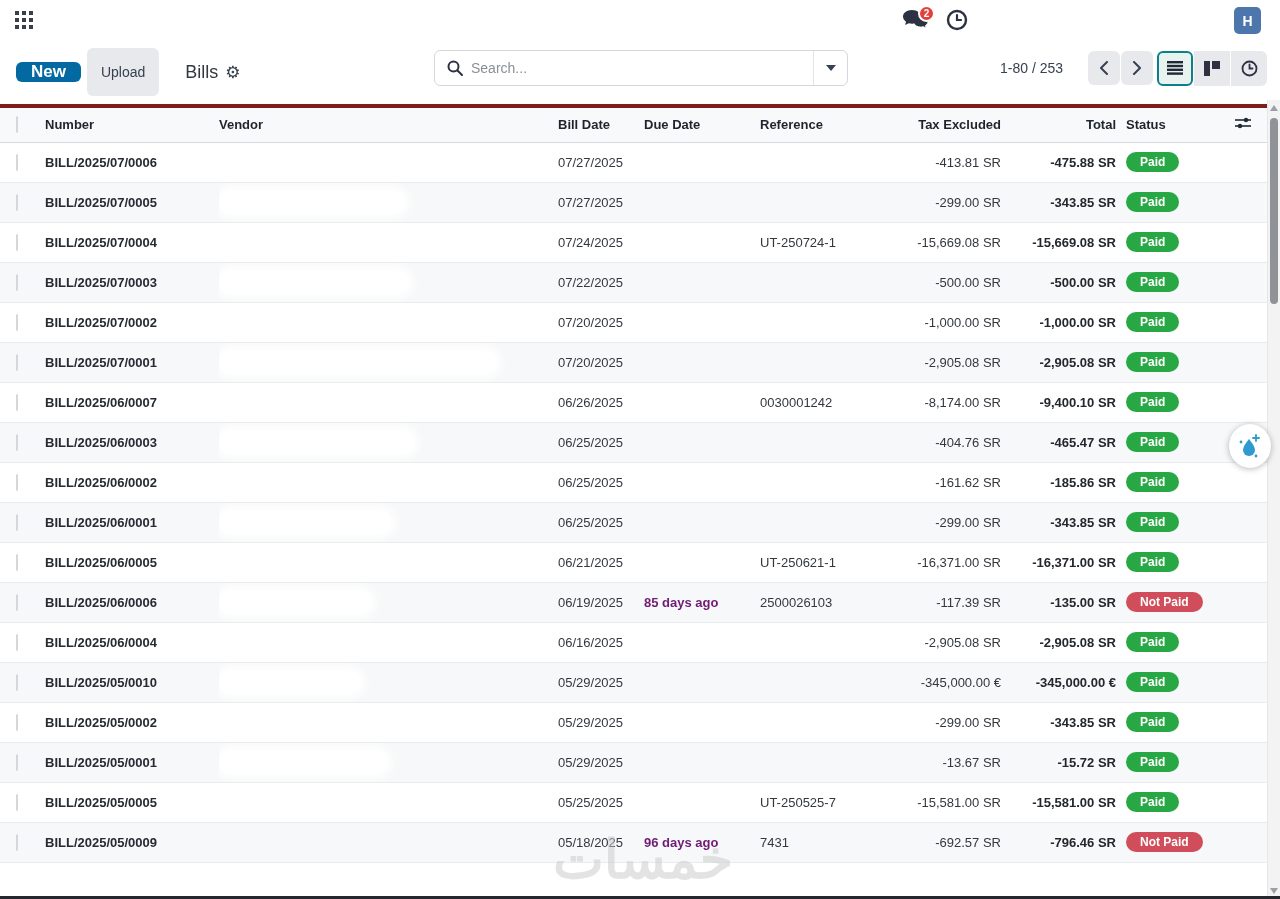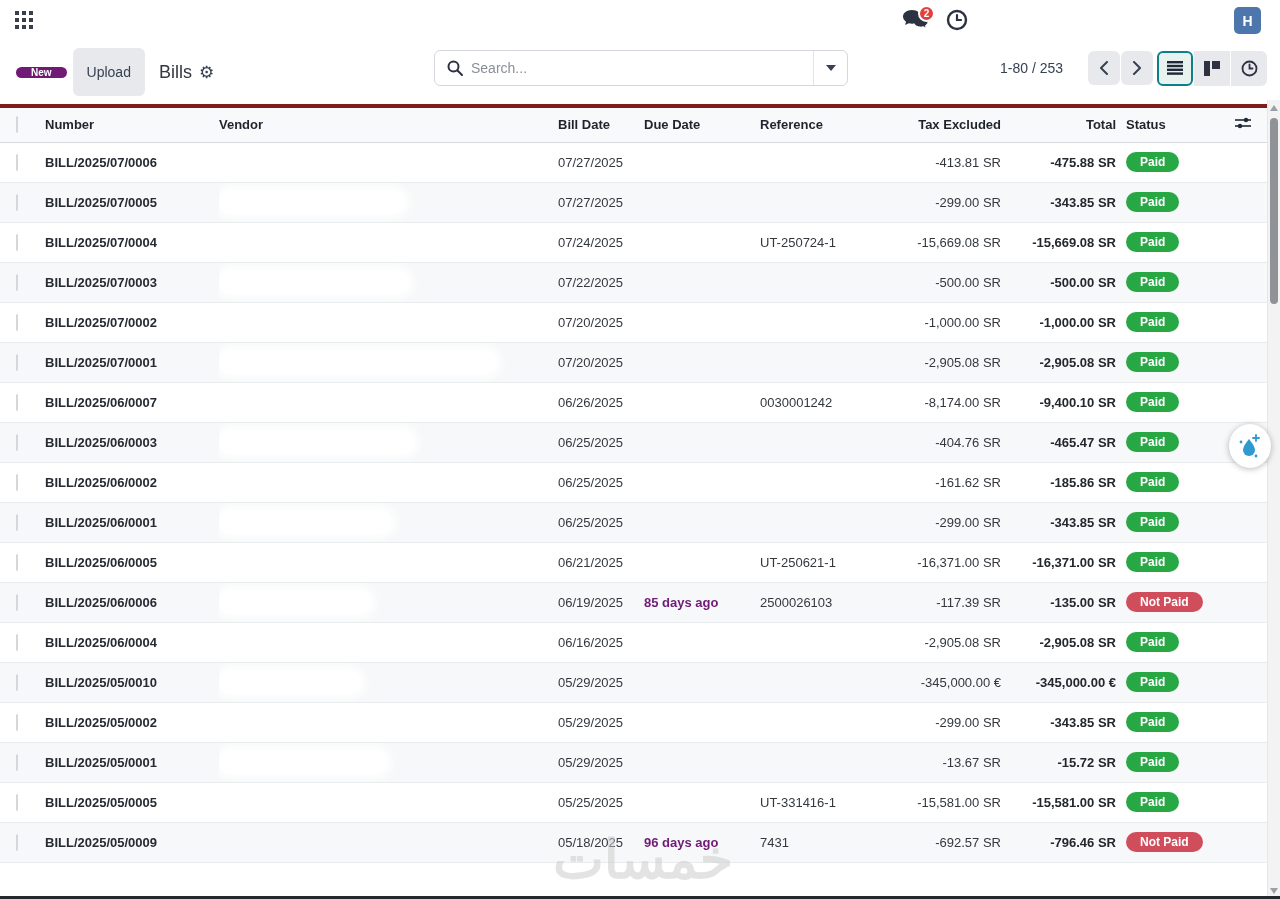--- a/index.html
+++ b/index.html
@@ -11,25 +11,25 @@
   .chat-badge { position:absolute; left:16px; top:-3px; min-width:17px; height:17px; background:#e4403a;
     color:#fff; font-size:10px; font-weight:700; border-radius:9px; display:flex; align-items:center;
     justify-content:center; border:2px solid #fff; }
   .clock-wrap { position:absolute; left:946px; top:9px; width:22px; height:22px; cursor:pointer; }
   .avatar { position:absolute; left:1234px; top:7px; width:27px; height:27px; background:#4d76ad;
     border-radius:5px; color:#fff; font-size:14px; font-weight:700; display:flex; align-items:center;
     justify-content:center; cursor:pointer; }
 
   .control-panel { position:absolute; top:40px; left:0; width:100%; height:64px; background:#fff;
     display:flex; align-items:center; padding:0 16px; }
-  .btn-new { background:#701a75; color:#fff; border:none; border-radius:6px; padding:0 15px;
-    font-size:10px; font-weight:700; font-family:inherit; cursor:pointer; }
+  .btn-new { background:#0369a1; color:#fff; border:none; border-radius:6px; padding:0 15px;
+    font-size:17px; font-weight:700; font-family:inherit; cursor:pointer; }
   .btn-upload { background:#e7e9ed; color:#374151; border:none; border-radius:6px; padding:16px 14px;
     font-size:14px; font-weight:400; font-family:inherit; margin-left:6px; cursor:pointer; }
-  .page-title { font-size:18px; color:#33383f; margin-left:14px; }
+  .page-title { font-size:18px; color:#33383f; margin-left:26px; }
   .gear { font-size:17px; color:#374151; margin-left:7px; cursor:pointer; line-height:1; }
 
   .search-box { position:absolute; left:434px; top:50px; width:414px; height:36px; background:#fff;
     border:1px solid #d5d8dc; border-radius:6px; display:flex; align-items:center; }
   .search-box input { flex:1; border:none; outline:none; font-size:14px; font-family:inherit;
     color:#33383f; background:transparent; }
   .search-box input::placeholder { color:#8a9097; }
   .search-icon { margin:0 8px 0 12px; display:flex; }
   .search-caret-btn { width:34px; height:100%; border-left:1px solid #e2e4e8; display:flex;
     align-items:center; justify-content:center; cursor:pointer; }
@@ -454,21 +454,21 @@
     <td class="col-status"><span class="badge paid">Paid</span></td>
     <td></td>
   </tr>
 
   <tr>
     <td class="col-check"><span class="checkbox"></span></td>
     <td class="col-num">BILL/2025/05/0005</td>
     <td></td>
     <td>05/25/2025</td>
     <td class="due"></td>
-    <td>UT-331416-1</td>
+    <td>UT-250525-7</td>
     <td class="num-right">-15,581.00 SR</td>
     <td class="num-right col-total">-15,581.00 SR</td>
     <td class="col-status"><span class="badge paid">Paid</span></td>
     <td></td>
   </tr>
 
 
   <tr>
     <td class="col-check"><span class="checkbox"></span></td>
     <td class="col-num">BILL/2025/05/0009</td>

